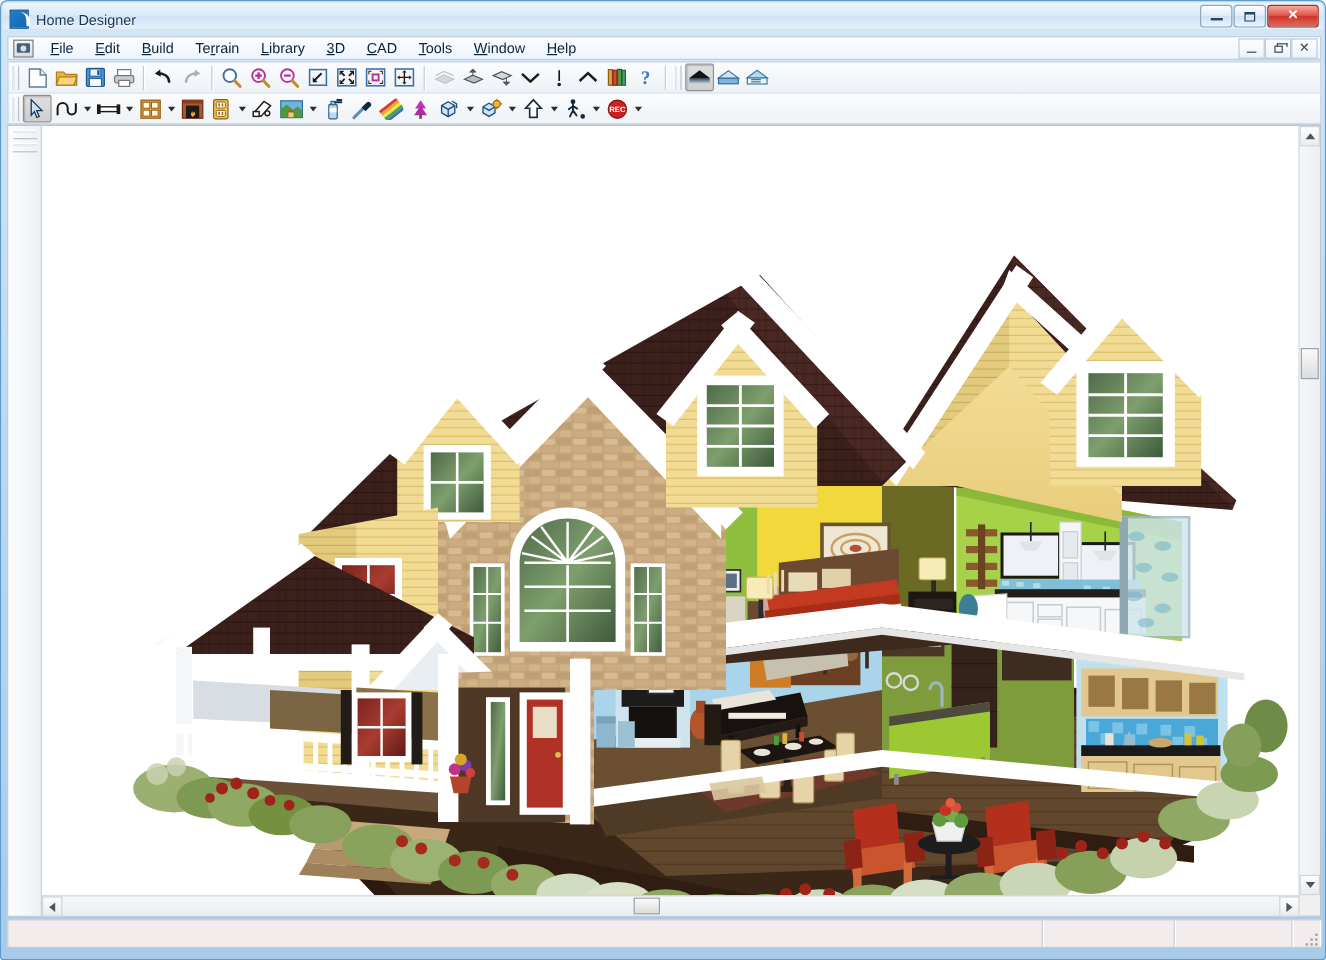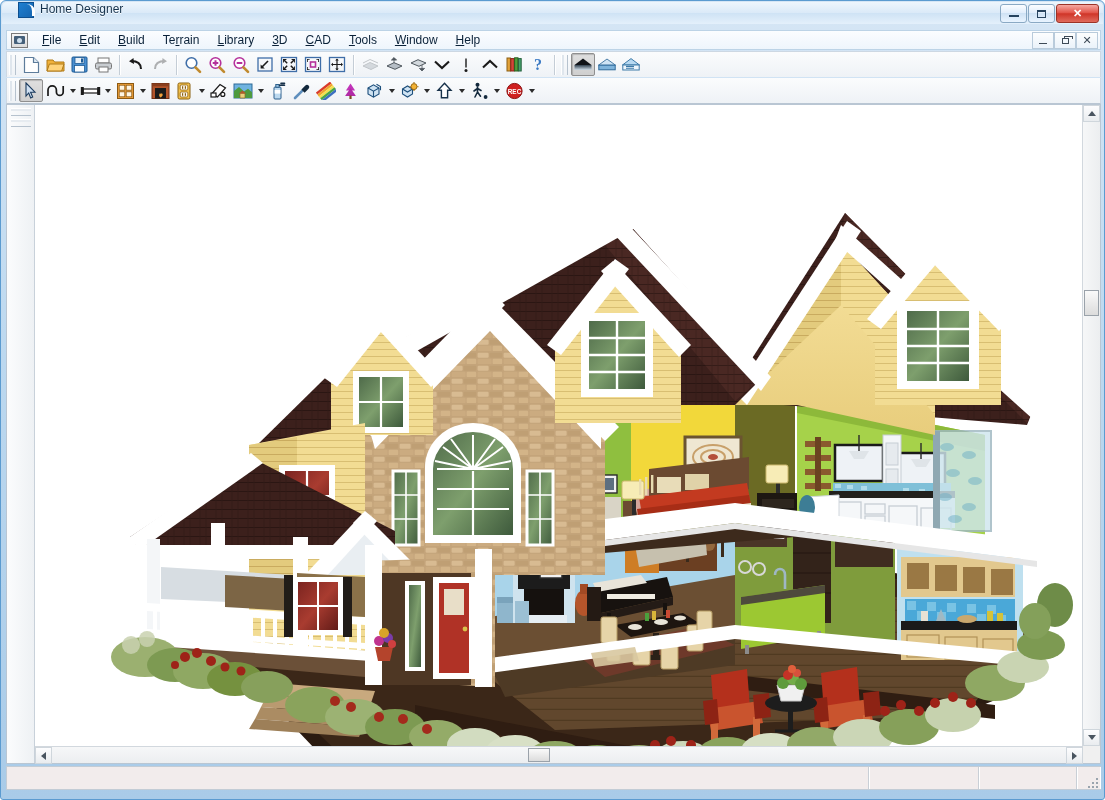--- a/index.html
+++ b/index.html
@@ -20,22 +20,22 @@
     border-radius: 6px 6px 3px 3px;
     padding: 0;
   }
 
   
   #title-bar {
     position: absolute; left: 1px; top: 1px;
     width: 1101px; height: 22px;
     background: linear-gradient(180deg,#eef6fd 0%, #dbeaf8 48%, #cfe3f5 52%, #e4f0fb 100%);
     border-radius: 5px 5px 0 0;
-    display: flex; align-items: flex-start;
-    padding-left: 16px;
+    display: flex; align-items: flex-end;
+    padding-left: 6px;
   }
   #app-icon {
     width: 16px; height: 16px; flex: 0 0 16px;
     background: linear-gradient(135deg,#1f7fd0 0%, #1565b0 100%);
     border: 1px solid #0d4f8f;
     position: relative; margin-right: 6px;
   }
   #app-icon::after {
     content: "";
     position: absolute; left: 2px; top: 1px;

